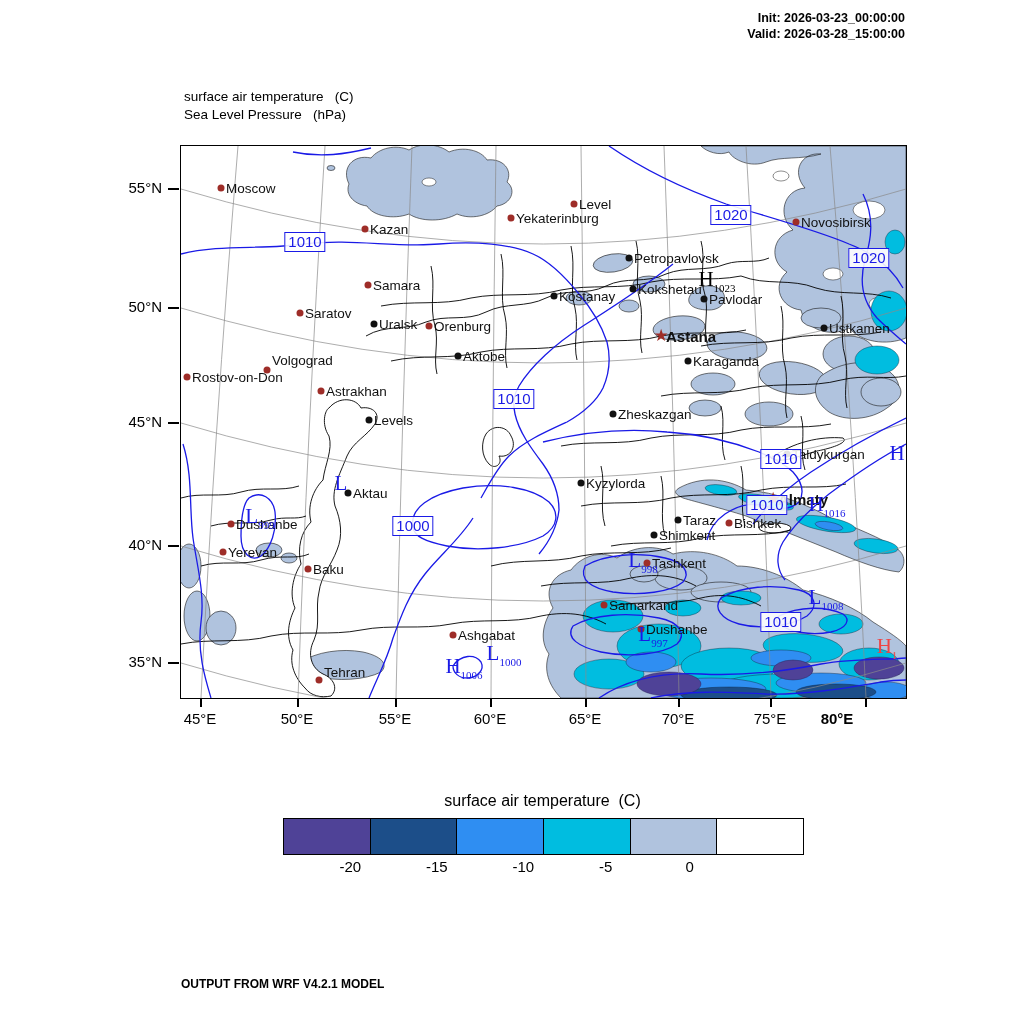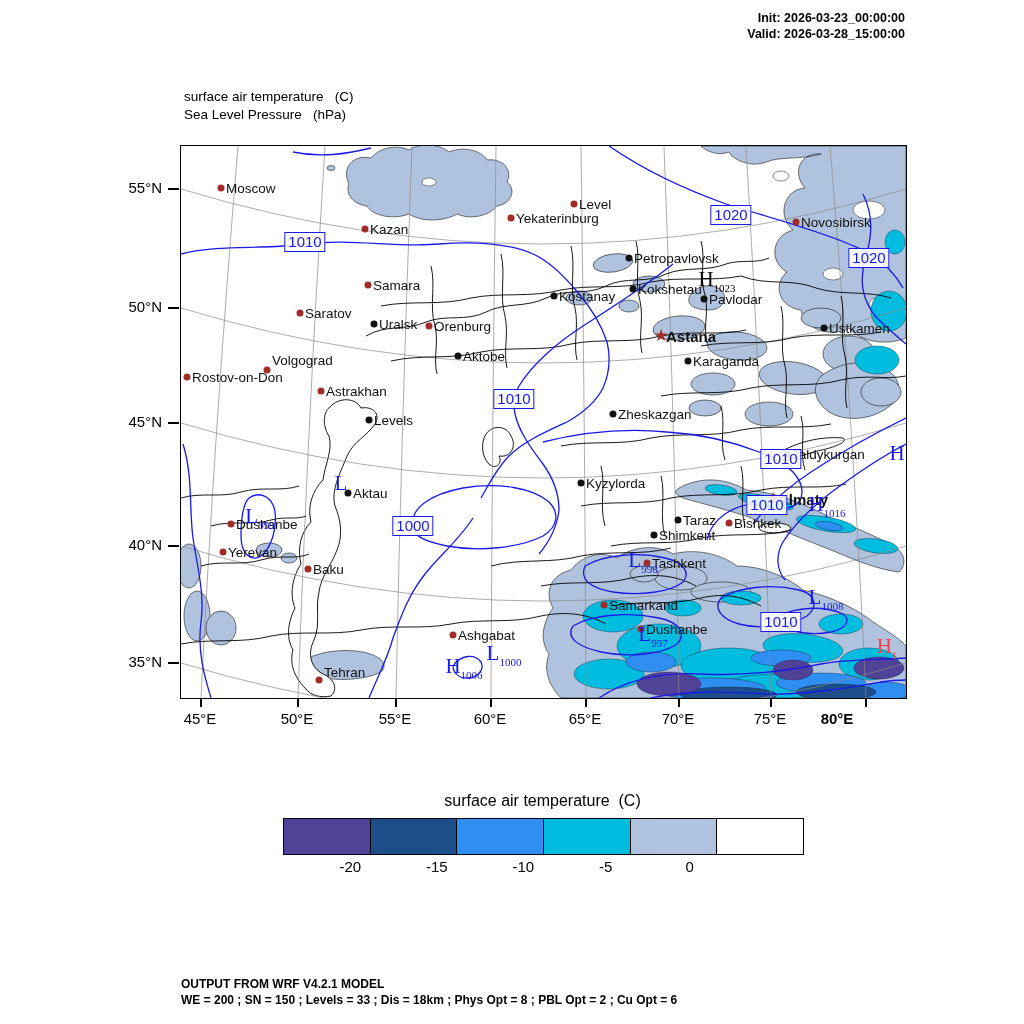--- a/index.html
+++ b/index.html
@@ -428,16 +428,15 @@
   <div id="cbticks">
       <div class="abs cbtick" style="left: 339.5px;">-20</div>
       <div class="abs cbtick" style="left: 426px;">-15</div>
       <div class="abs cbtick" style="left: 512.5px;">-10</div>
       <div class="abs cbtick" style="left: 599px;">-5</div>
       <div class="abs cbtick" style="left: 685.5px;">0</div>
     </div>
 
   <div id="footer" class="abs">
     <div>OUTPUT FROM WRF V4.2.1 MODEL</div>
-    <div>WE = 200 ; SN = 150 ; Levels = 33 ; Dis = 18km ; Phys Opt = 8 ; PBL Opt = 2 ; Cu Opt = 6</div>
   </div>
 
 </div>
 
 </body></html>

